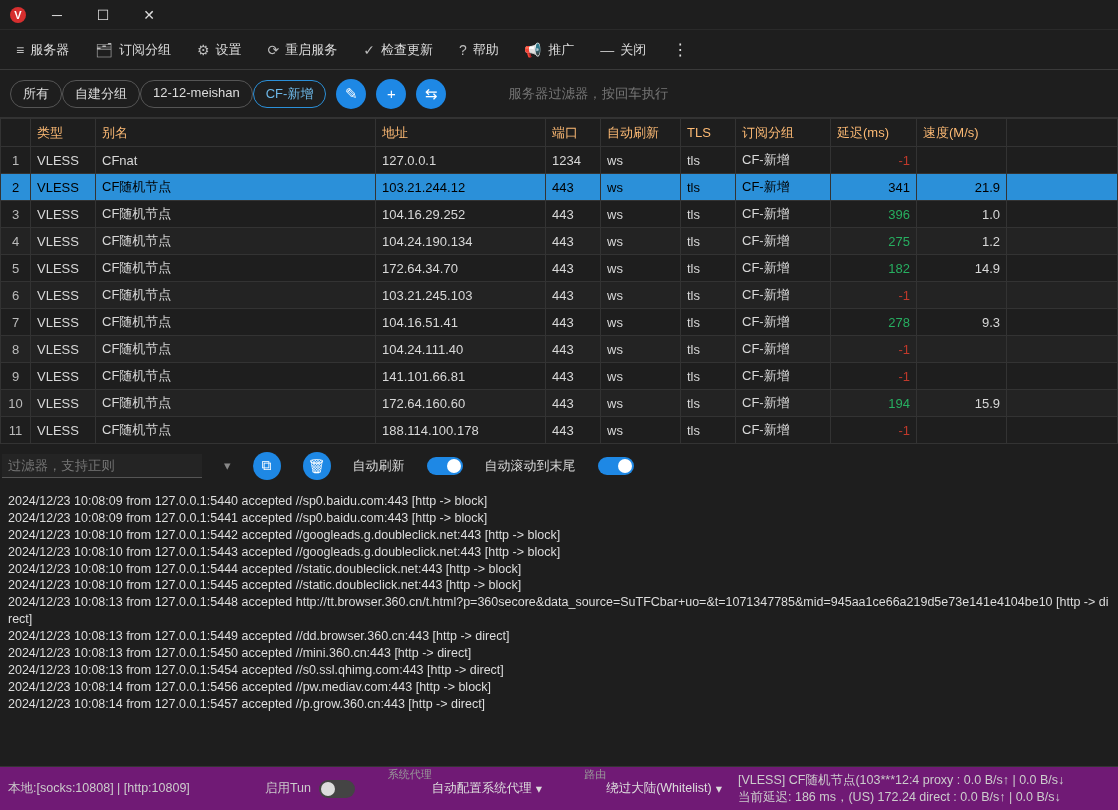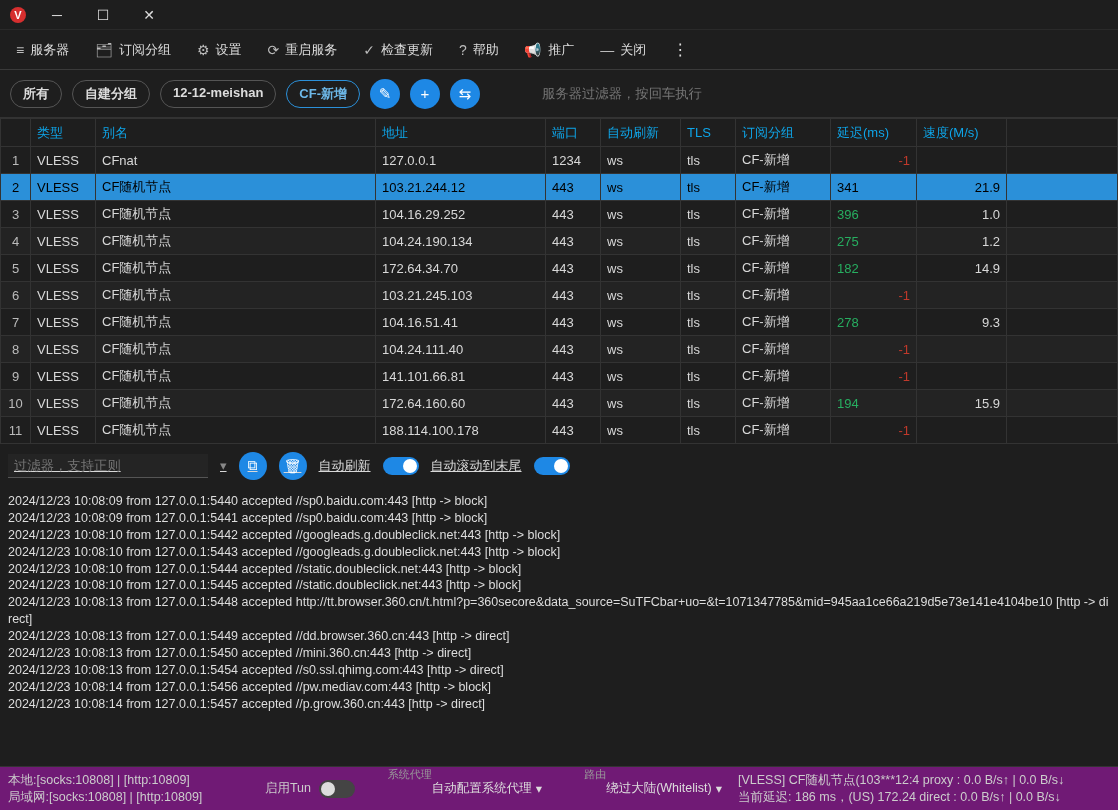--- a/index.html
+++ b/index.html
@@ -94,41 +94,40 @@
   text-align: left;
   padding: 4px 6px;
   border: 1px solid #333;
   overflow: hidden;
   white-space: nowrap;
   text-overflow: ellipsis;
   font-size: 13px;
 }
 thead th {
   background: #1E1E1E;
-  color: #0ea5e9;
+  color: #fdba74;
   height: 28px;
   font-weight: normal;
 }
 tbody td { height: 24px; }
 tbody tr:nth-child(even) td { background: #232323; }
 tbody tr:nth-child(odd) td { background: #1E1E1E; }
 tbody tr.selected td { background: #2B90D9; color: #000; }
 .num-right { text-align: right; }
 .latency-red { color: #C0392B; text-align: right; }
-.latency-green { color: #27AE60; text-align: left; }
+.latency-green { color: #27AE60; text-align: right; }
 .rowidx { text-align: center; color: #BBB; }
 .midbar {
   height: 44px;
   display: flex;
   align-items: center;
-  gap: 12px;
-  padding: 0 8px;
+  gap: 22px;
+  padding: 0 2px;
   background: #1E1E1E;
   border-top: 1px solid #333;
-  text-decoration: underline;
 }
 .midbar .filter2 {
   width: 200px;
   background: #242424;
   border: none;
   border-bottom: 1px solid #555;
   padding: 4px 6px;
   color: #777;
 }
 .midbar .dd { color: #888; }
@@ -233,21 +232,21 @@
       <span>推广</span>
     </div>
     <div class="tb-item">
       <span class="glyph">—</span>
       <span>关闭</span>
     </div>
     <div class="tb-kebab">⋮</div>
   </div>
 
 <div class="tabsrow">
-  <span id="tabs-container" style="display:flex;gap:10px;font-weight:bold;">
+  <span id="tabs-container" style="display:flex;">
       <span class="tab">所有</span>
       <span class="tab">自建分组</span>
       <span class="tab">12-12-meishan</span>
       <span class="tab active">CF-新增</span>
     </span>
   <span id="circle-container" style="display:flex;gap:10px;">
       <span class="circle-btn">✎</span>
       <span class="circle-btn">+</span>
       <span class="circle-btn">⇆</span>
     </span>
@@ -456,21 +455,20 @@
 2024/12/23 10:08:13 from 127.0.0.1:5448 accepted http://tt.browser.360.cn/t.html?p=360secore&amp;data_source=SuTFCbar+uo=&amp;t=1071347785&amp;mid=945aa1ce66a219d5e73e141e4104be10 [http -&gt; direct]
 2024/12/23 10:08:13 from 127.0.0.1:5449 accepted //dd.browser.360.cn:443 [http -&gt; direct]
 2024/12/23 10:08:13 from 127.0.0.1:5450 accepted //mini.360.cn:443 [http -&gt; direct]
 2024/12/23 10:08:13 from 127.0.0.1:5454 accepted //s0.ssl.qhimg.com:443 [http -&gt; direct]
 2024/12/23 10:08:14 from 127.0.0.1:5456 accepted //pw.mediav.com:443 [http -&gt; block]
 2024/12/23 10:08:14 from 127.0.0.1:5457 accepted //p.grow.360.cn:443 [http -&gt; direct]</div>
 
 <div class="statusbar">
   <div class="leftcol">
     <div>本地:[socks:10808]  |  [http:10809]</div>
-    <div>局域网:[socks:10808]  |  [http:10809]</div>
   </div>
   <div class="tunwrap">
     <span>启用Tun</span>
     <div class="toggle2">
         <div class="knob"></div>
       </div>
   </div>
   <div class="selgroup">
     <div class="lab">系统代理</div>
     <div class="val">

